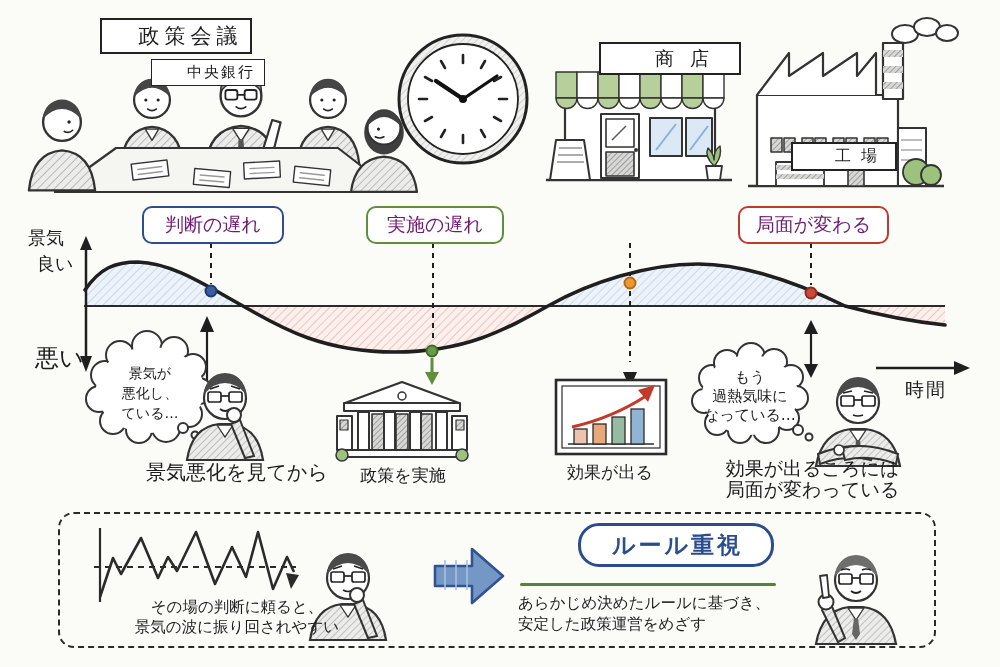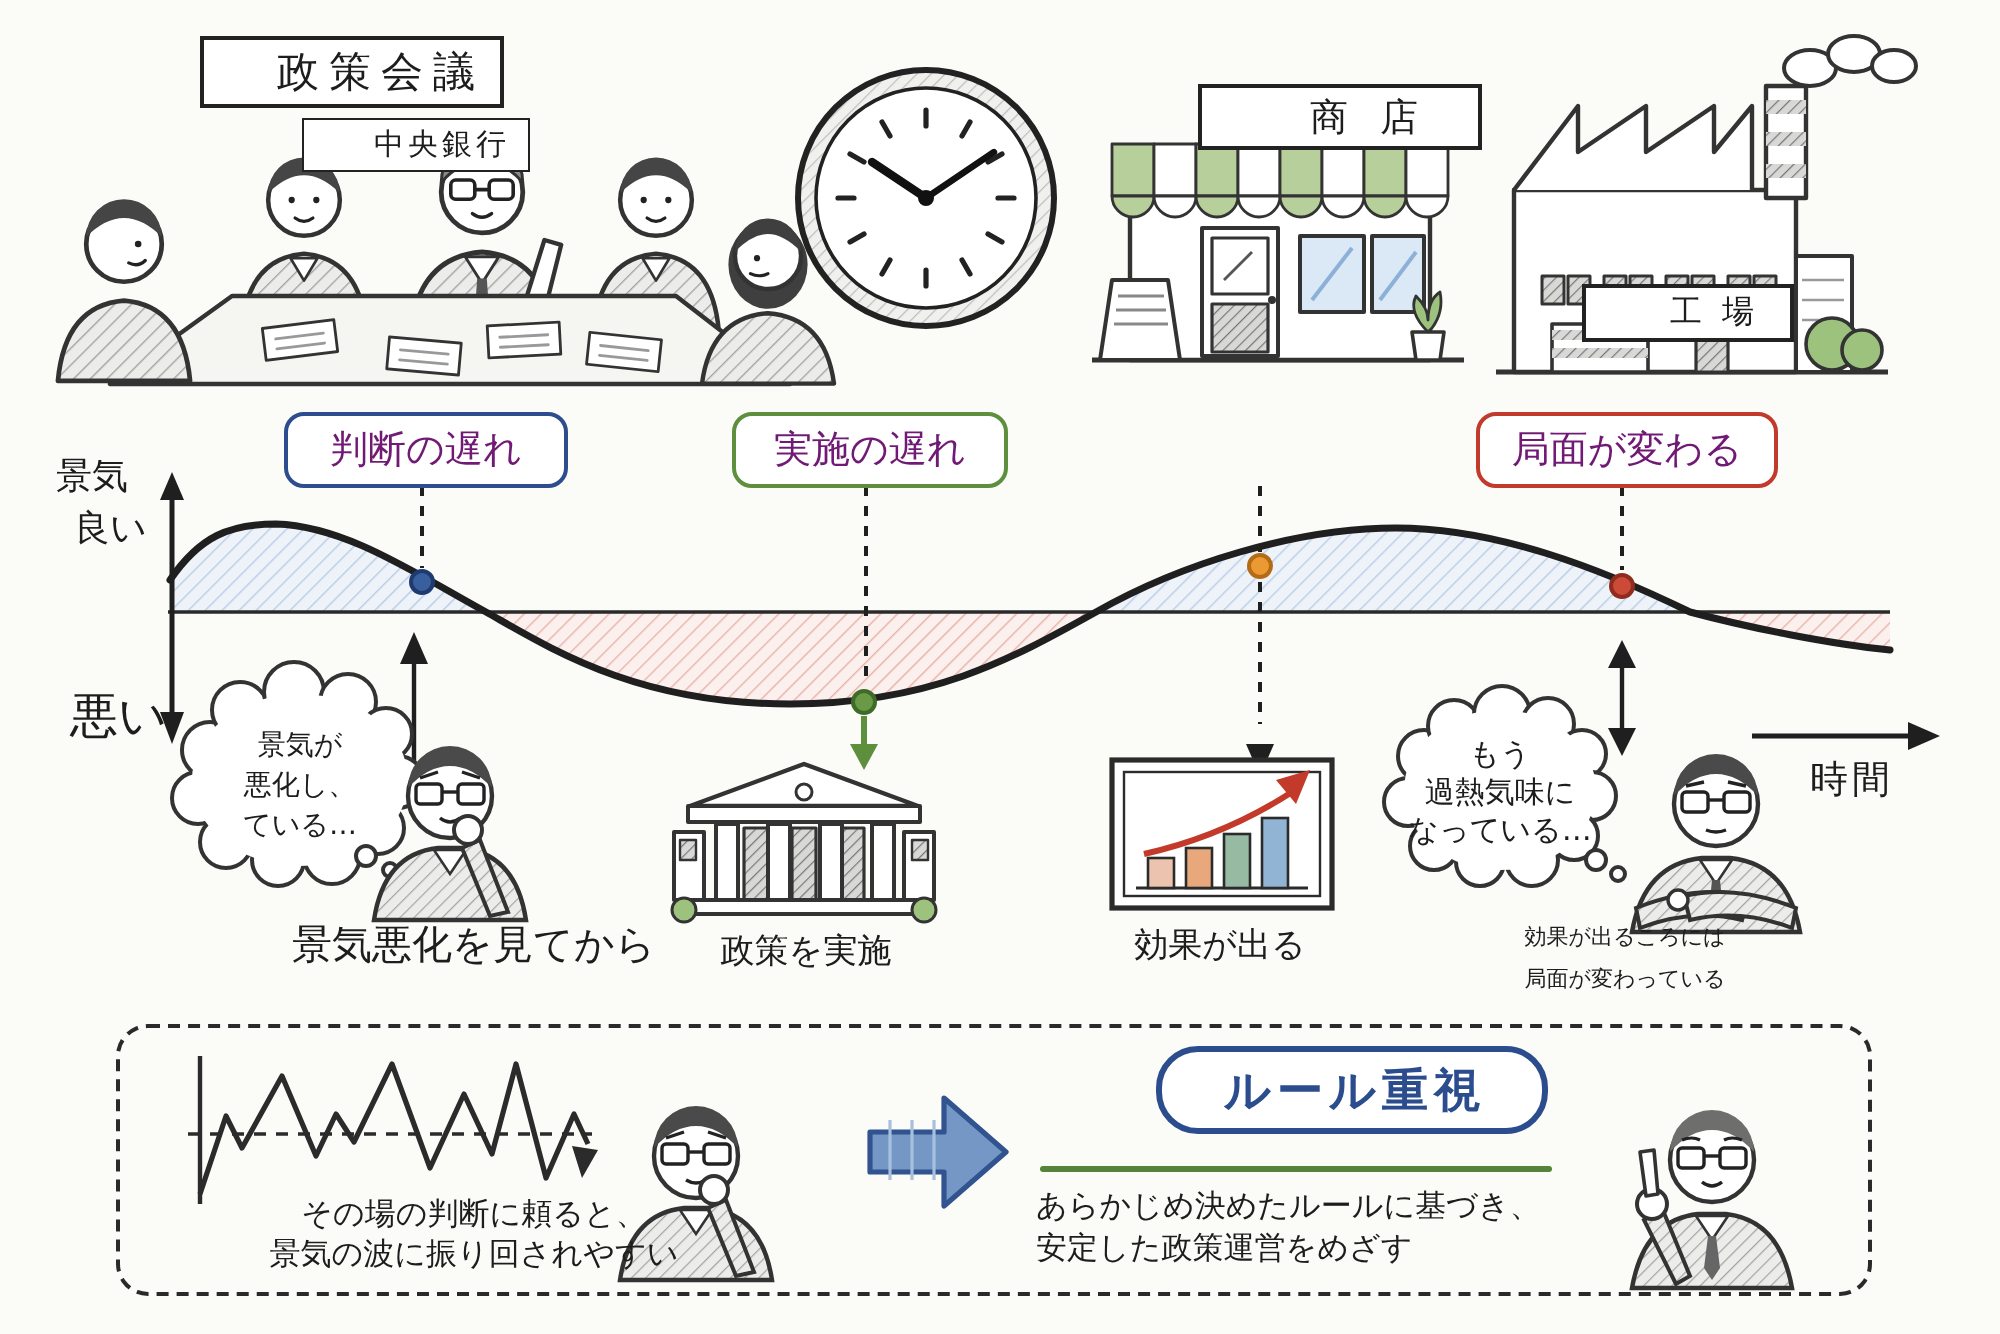--- a/index.html
+++ b/index.html
@@ -426,21 +426,21 @@
 </div>
 <div class="t center" style="left:696px;top:368px;width:108px;font-size:15px;line-height:19px;">
   <div>もう</div>
   <div>過熱気味に</div>
   <div>なっている…</div>
 </div>
 
 <div class="t" style="left:146px;top:459px;font-size:20px;">景気悪化を見てから</div>
 <div class="t center" style="left:342px;top:464px;width:122px;font-size:17px;">政策を実施</div>
 <div class="t center" style="left:554px;top:461px;width:112px;font-size:17px;">効果が出る</div>
-<div class="t center" style="left:690px;top:458px;width:245px;font-size:11px;line-height:21px;">
+<div class="t center" style="left:690px;top:458px;width:245px;font-size:19px;line-height:21px;font-family:Liberation Serif, serif;">
   <div>効果が出るころには</div>
   <div>局面が変わっている</div>
 </div>
 
 <div class="dashedbox" style="left:58px;top:512px;width:874px;height:132px;"></div>
 <div class="t center" style="left:92px;top:597px;width:290px;font-size:15.5px;line-height:20px;">
   <div>その場の判断に頼ると、</div>
   <div>景気の波に振り回されやすい</div>
 </div>
 <div class="rulechip" style="left:578px;top:523px;width:190px;height:38px;font-size:23px;letter-spacing:3px;text-indent:3px;">ルール重視</div>

